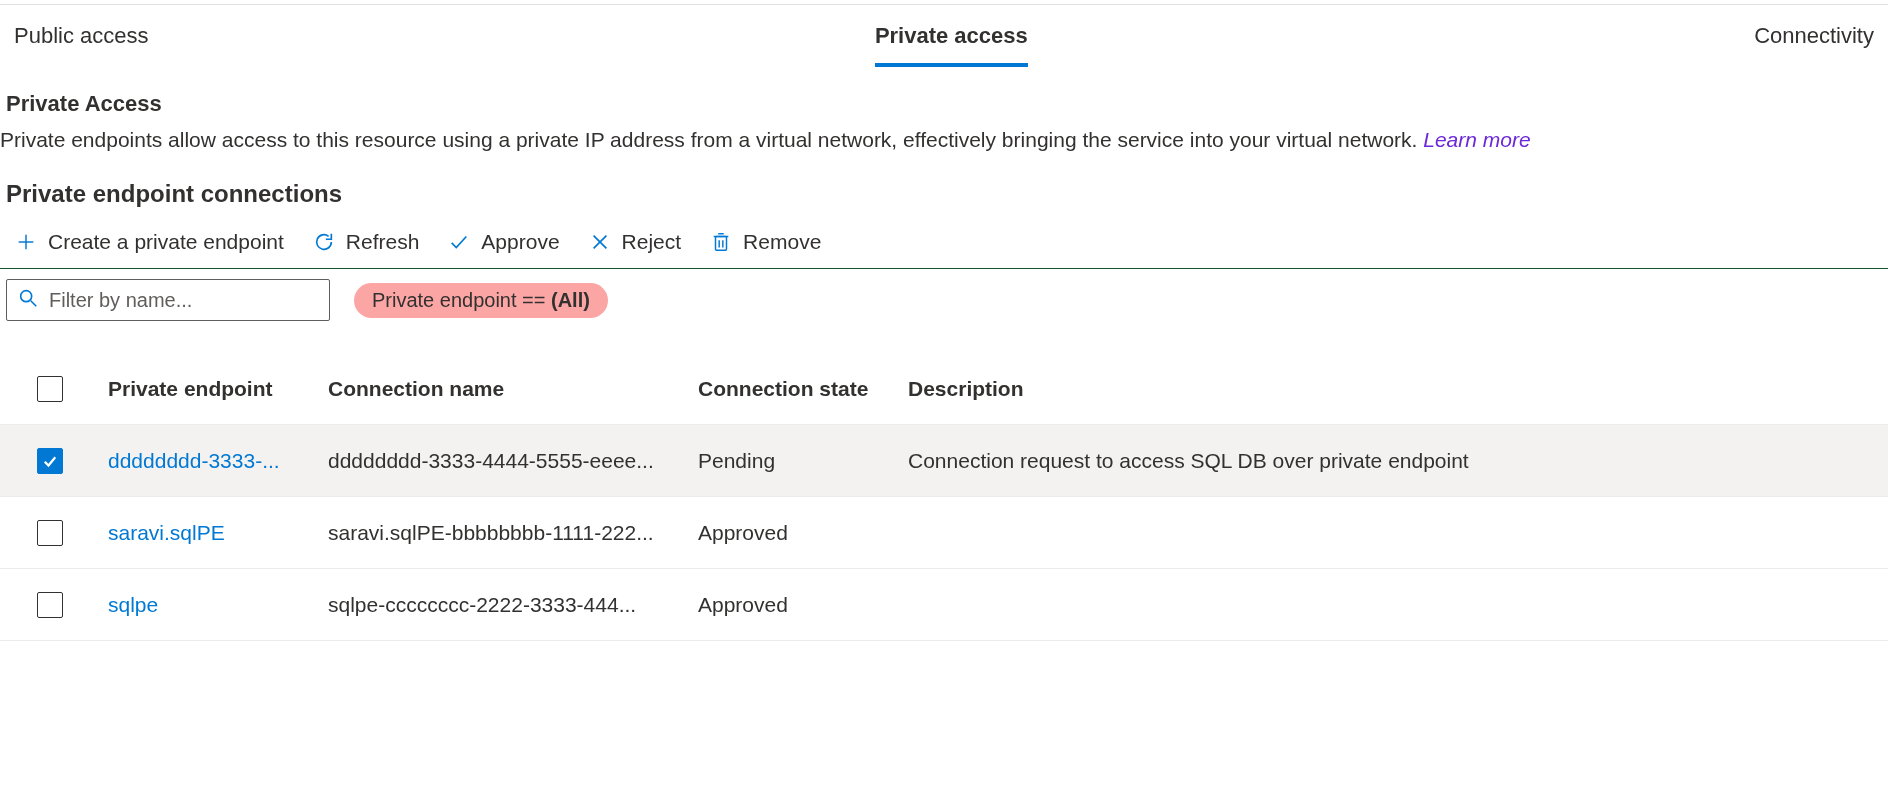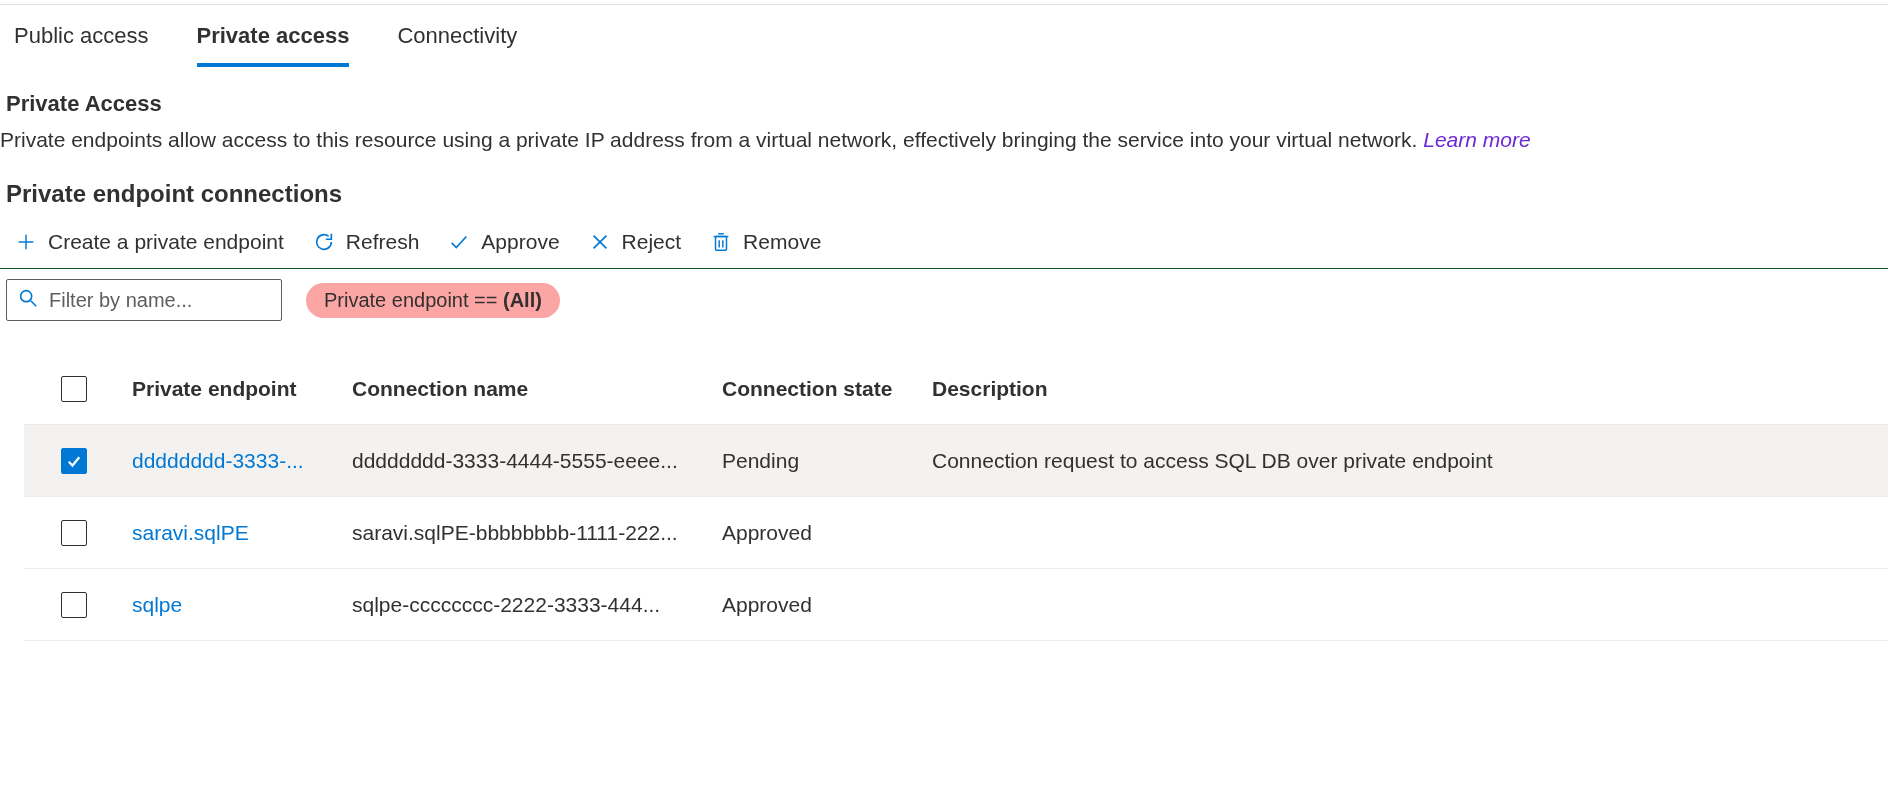--- a/index.html
+++ b/index.html
@@ -12,20 +12,21 @@
       overflow-x: hidden;
     }
     .top-border {
       border-top: 1px solid #e1dfdd;
       margin-top: 4px;
     }
     .tabs {
       display: flex;
       gap: 48px;
       padding: 18px 14px 0 14px;
+      justify-content: space-between;
     }
     .tab {
       padding-bottom: 14px;
       cursor: pointer;
       font-size: 22px;
       color: #323130;
       border-bottom: 4px solid transparent;
     }
     .tab.active {
       font-weight: 600;
@@ -81,21 +82,21 @@
       align-items: center;
       gap: 24px;
       padding: 10px 6px 8px 6px;
     }
     .filter-input-wrap {
       display: flex;
       align-items: center;
       border: 1px solid #605e5c;
       border-radius: 2px;
       height: 42px;
-      width: 276px;
+      width: 324px;
       padding: 0 10px;
       gap: 10px;
     }
     .filter-input-wrap input {
       border: none;
       outline: none;
       font-size: 20px;
       color: #323130;
       flex: 1;
       background: transparent;
@@ -106,21 +107,20 @@
       border-radius: 20px;
       padding: 6px 18px;
       font-size: 20px;
       color: #323130;
       cursor: pointer;
     }
     .filter-pill .bold { font-weight: 600; }
     .table {
       width: 100%;
       margin-top: 24px;
-      padding-left: 24px;
     }
     .thead, .trow {
       display: grid;
       grid-template-columns: 100px 220px 370px 210px 1fr;
       align-items: center;
       min-height: 72px;
       padding: 0 0 0 0;
     }
     .thead {
       font-weight: 600;

